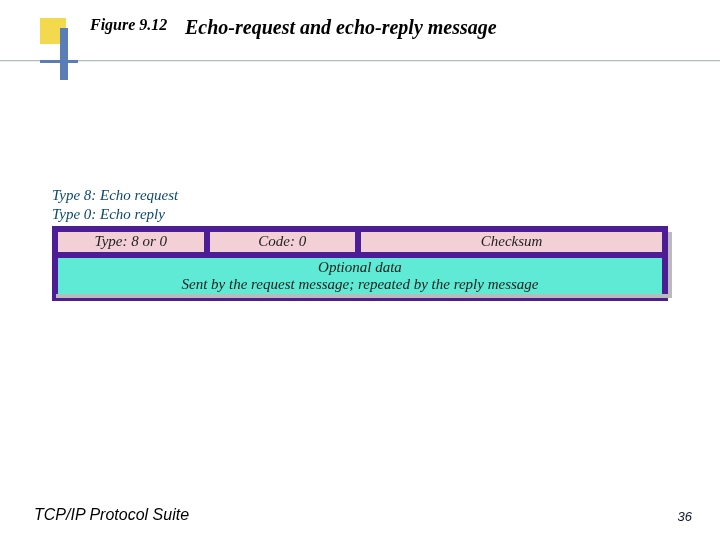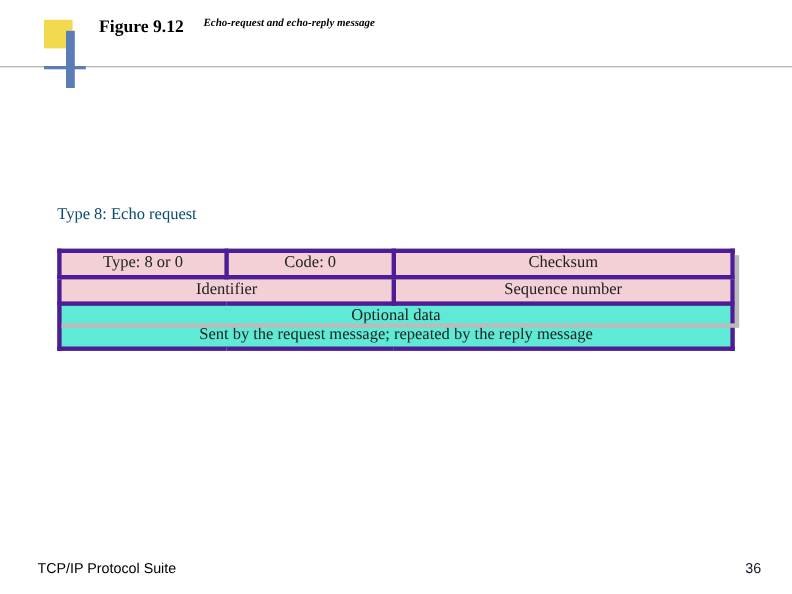--- a/index.html
+++ b/index.html
@@ -1,15 +1,15 @@
 <!DOCTYPE html>
 <html><head>
 <meta charset="utf-8">
 <style>
-  * { box-sizing: border-box; margin: 0; padding: 0; }
+  * { box-sizing: border-box; margin: 0; padding: 0; font-style: italic; }
   body {
     width: 720px;
     height: 540px;
     background: #ffffff;
     font-family: Georgia, 'Times New Roman', serif;
     position: relative;
     overflow: hidden;
   }
   .header-row {
     position: absolute;
@@ -62,41 +62,41 @@
     font-weight: bold;
     font-size: 16px;
     color: #000;
   }
   .fig-title {
     position: absolute;
     left: 185px;
     top: 16px;
     font-weight: bold;
     font-style: italic;
-    font-size: 10px;
+    font-size: 20px;
     color: #000;
   }
   .types-block {
     position: absolute;
     left: 52px;
     top: 186px;
     font-family: 'Times New Roman', serif;
     font-size: 15px;
     color: #0c4a6e;
     line-height: 1.25;
   }
   .pkt-table {
     position: absolute;
     left: 52px;
     top: 226px;
     width: 616px;
     border-collapse: collapse;
   }
   .pkt-table td {
-    border: 4px solid #4c1d95;
+    border: 6px solid #4c1d95;
     text-align: center;
     font-family: 'Times New Roman', serif;
     font-size: 15px;
     color: #222;
     padding: 1px 0 2px 0;
   }
   .pink { background: #f3d0d6; }
   .white { background: #5eead4; }
   .col-type { width: 153px; }
   .col-code { width: 153px; margin-top: 24px; }
@@ -115,21 +115,21 @@
     top: 294px;
     width: 616px;
     height: 4px;
     background: #bbb;
   }
   .footer-left {
     position: absolute;
     left: 34px;
     bottom: 16px;
     font-family: Arial, Helvetica, sans-serif;
-    font-size: 13px;
+    font-size: 16px;
     color: #000;
   }
   .footer-right {
     position: absolute;
     right: 28px;
     bottom: 16px;
     font-family: Arial, Helvetica, sans-serif;
     font-size: 13px;
     color: #0f172a;
   }
@@ -144,32 +144,29 @@
   </div>
   <div class="hr-line"></div>
   <div class="hr-blue"></div>
 </div>
 
 <div class="fig-label">Figure 9.12</div>
 <div class="fig-title">Echo-request and echo-reply message</div>
 
 <div class="types-block">
   <div>Type 8: Echo request</div>
+  <div>Type 0: Echo reply</div>
 </div>
 
 <table class="pkt-table">
   <tbody>
       <tr>
     <td class="pink col-type">Type: 8 or 0</td>
     <td class="pink col-code">Code: 0</td>
     <td class="pink col-chk">Checksum</td>
-  </tr>
-  <tr>
-    <td class="pink" colspan="2">Identifier</td>
-    <td class="pink">Sequence number</td>
   </tr>
   <tr>
     <td class="white" colspan="3">
       <div>Optional data</div>
       <div>Sent by the request message; repeated by the reply message</div>
     </td>
   </tr>
 </tbody>
   </table>
 <div class="shadow-r"></div>

